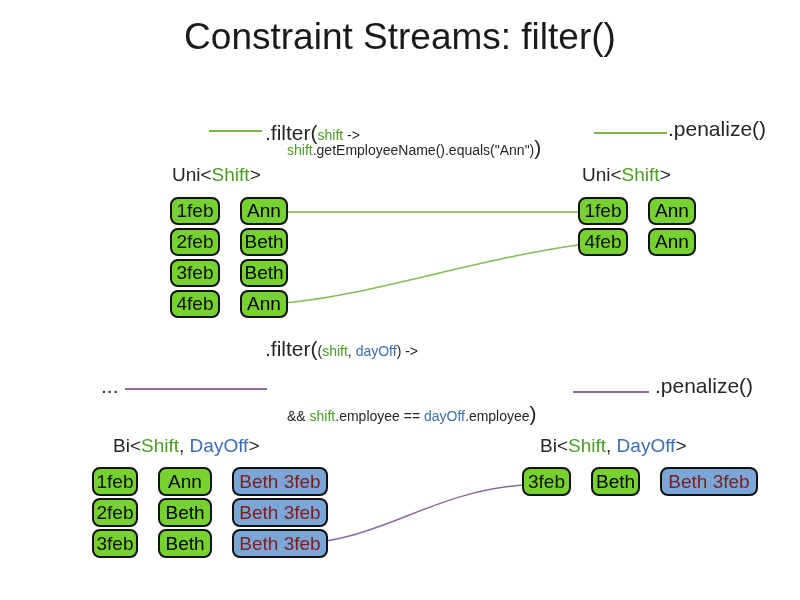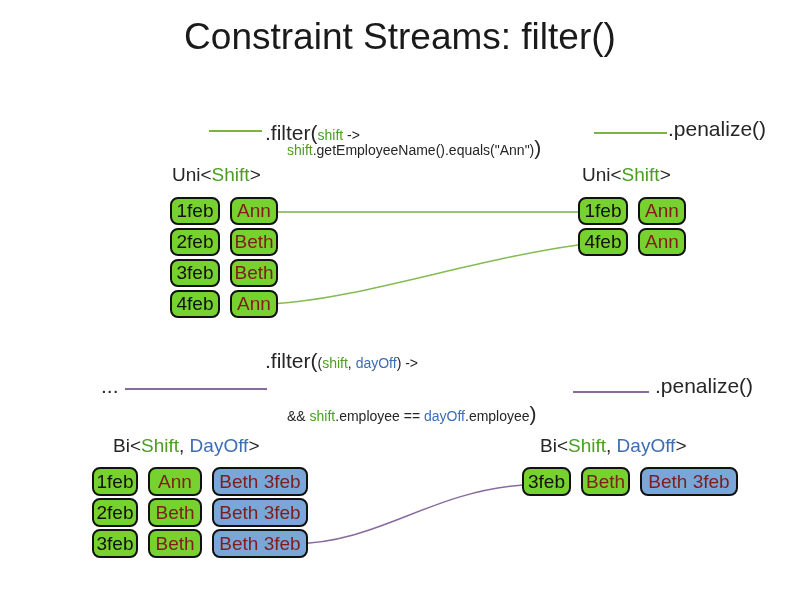--- a/index.html
+++ b/index.html
@@ -12,29 +12,29 @@
   .subtitle{width:800px;text-align:center;top:66px;left:0;font-size:14px;color:#1a1a1a;}
   .big{font-size:21px;}
   .sm{font-size:14px;}
   .green{color:#4a9e21;}
   .blue{color:#3e6db4;}
   .typelabel{font-size:19px;}
   .flowline{position:absolute;height:2px;background:#7cb342;}
   .flowline.purple{background:#8a6a9d;}
   svg.connectors{position:absolute;left:0;top:0;pointer-events:none;}
   .tbl{position:absolute;}
-  .row{display:flex;gap:10px;margin-bottom:3px;}
+  .row{display:flex;gap:20px;margin-bottom:3px;}
   .row.bi{margin-bottom:2px;}
   .cell{
     box-sizing:border-box;height:28px;border:2px solid #111;border-radius:8px;
     display:flex;align-items:center;justify-content:center;
     font-size:19px;background:#77d12e;color:#111;
   }
   .bi .cell{height:29px;}
-  .cell.name{color:#7f1d1d;}
+  .cell.name{color:#000000;}
   .cell.dayoff{background:#7aa6d8;color:#7f1d1d;}
 </style>
 </head>
 <body>
 
 <div class="slide">
 
   <svg class="connectors" width="800" height="600" viewBox="0 0 800 600">
     <line x1="272" y1="212" x2="578" y2="212" stroke="#9bc47a" stroke-width="2"></line>
     <path d="M272,304 C360,299 470,260 578,245" fill="none" stroke="#85bb55" stroke-width="1.5"></path>
@@ -85,21 +85,21 @@
     <div class="row">
       <div class="cell date" style="width:50px;">4feb</div>
       <div class="cell name" style="width:48px;">Ann</div>
     </div>
   </div>
 
   <div class="abs big" style="left:101px;top:374px;">...</div>
 
   <div class="flowline purple" style="left:125px;top:388px;width:142px;"></div>
 
-  <div class="abs" style="left:265px;top:349px;"><span class="big">.filter(</span><span class="sm">(</span><span class="sm green">shift</span><span class="sm">, </span><span class="sm blue">dayOff</span><span class="sm">) -&gt;</span></div>
+  <div class="abs" style="left:265px;top:337px;"><span class="big">.filter(</span><span class="sm">(</span><span class="sm green">shift</span><span class="sm">, </span><span class="sm blue">dayOff</span><span class="sm">) -&gt;</span></div>
 
 
   <div class="abs" style="left:287px;top:402px;"><span class="sm">&amp;&amp; </span><span class="sm green">shift</span><span class="sm">.employee == </span><span class="sm blue">dayOff</span><span class="sm">.employee</span><span class="big">)</span></div>
 
   <div class="flowline purple" style="left:573px;top:391px;width:76px;"></div>
 
   <div class="abs big" style="left:655px;top:374px;">.penalize()</div>
 
   <div class="abs typelabel" style="left:113px;top:435px;"><span>Bi&lt;</span><span class="green">Shift</span><span>, </span><span class="blue">DayOff</span><span>&gt;</span></div>
 

